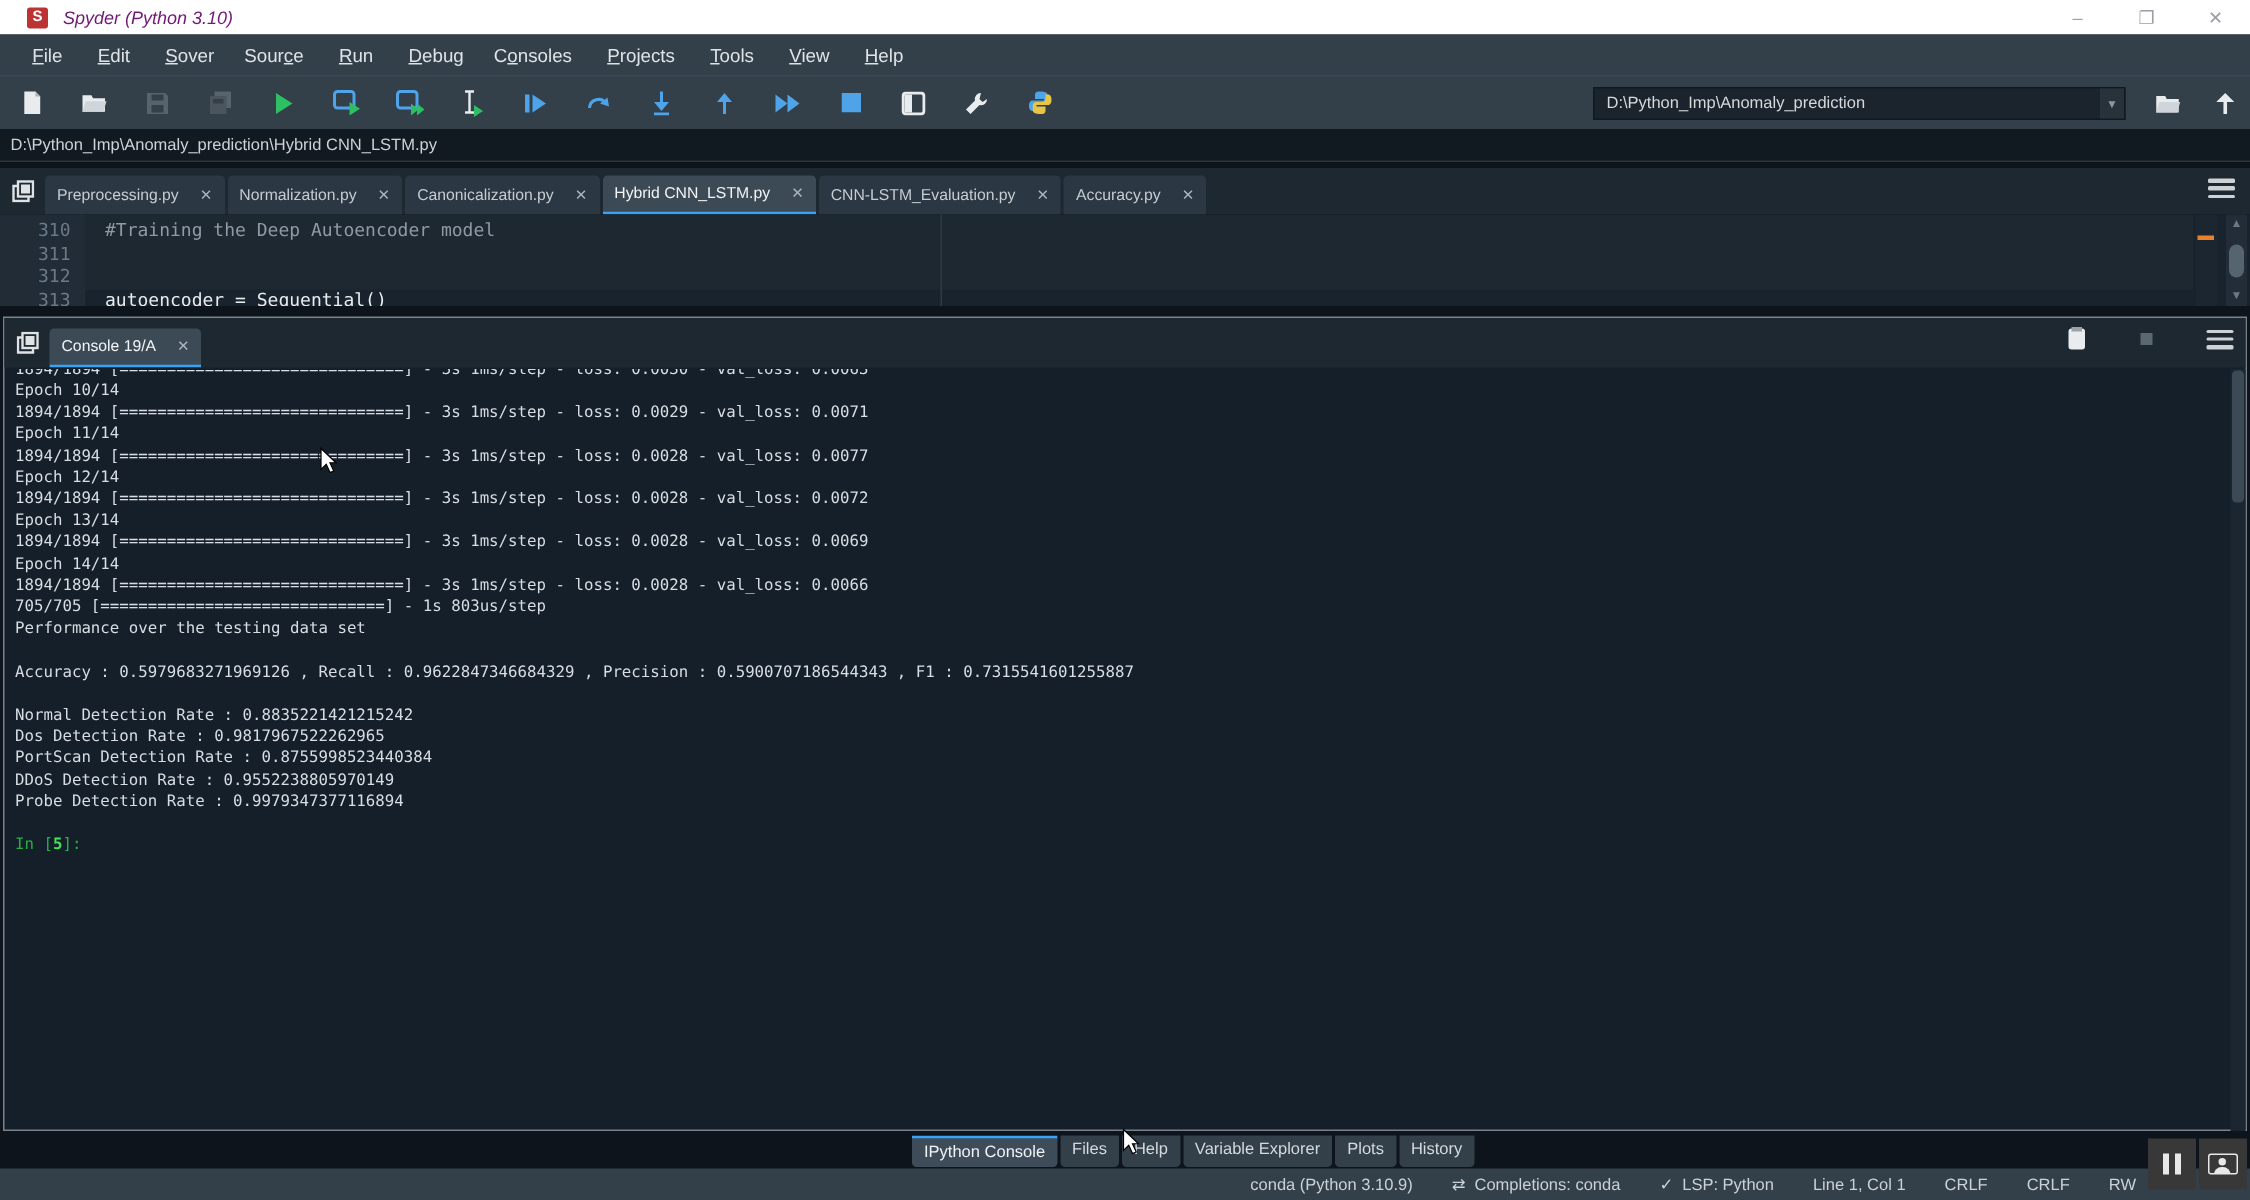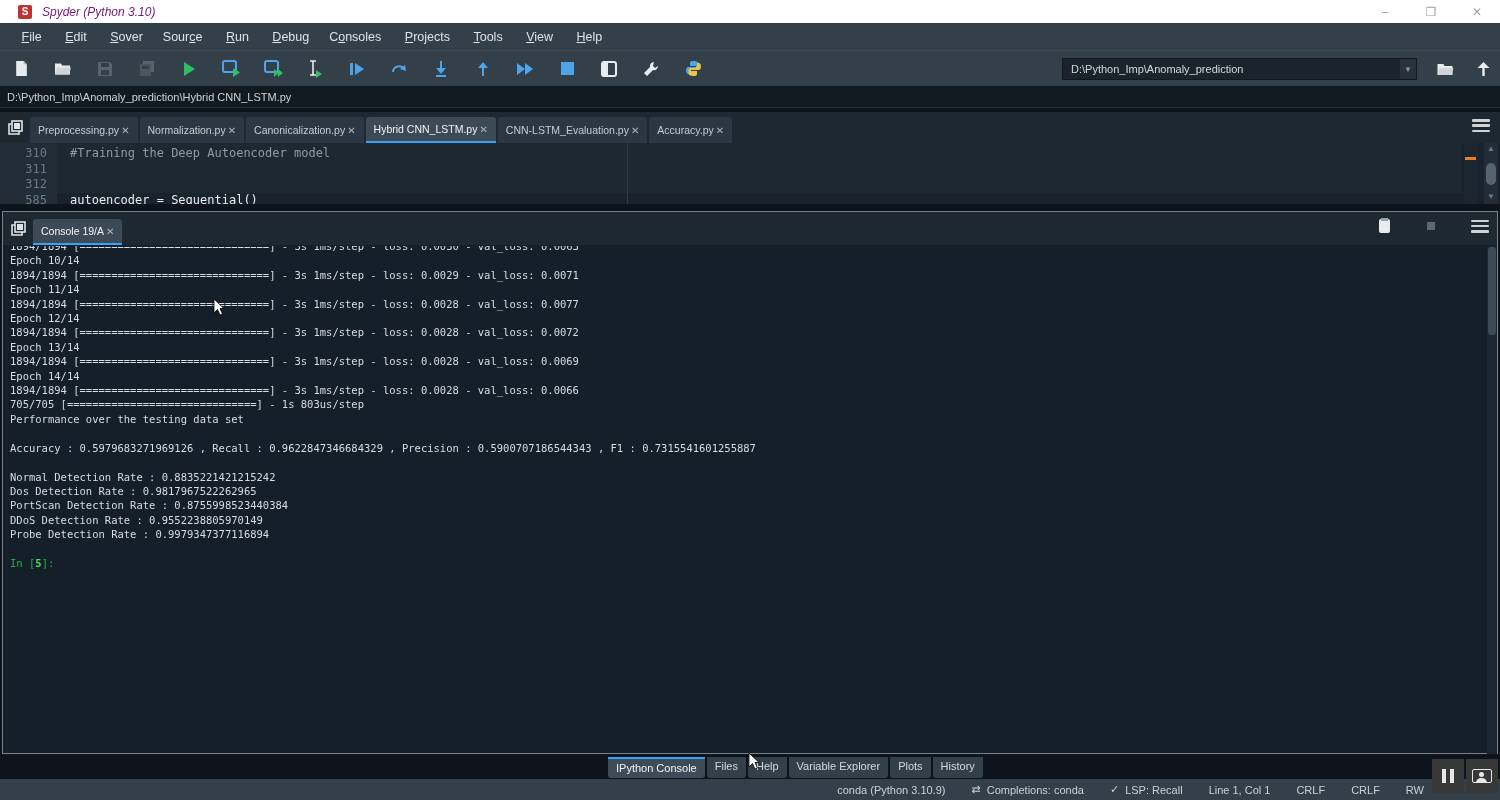--- a/index.html
+++ b/index.html
@@ -36,21 +36,21 @@
   
   #crumbbar { left:0; top:86px; width:1500px; height:22px; background:#121a21;
     display:flex; align-items:center; border-bottom:1px solid #2a343d;}
   #crumb { color:#cdd2d6; font-size:11px; padding-left:7px; }
 
   
   #edit-tabbar { left:0; top:112px; width:1500px; height:31px; background:#1d2831;
     display:flex; align-items:flex-end; }
   .browse-btn { width:30px; height:28px; display:flex; align-items:center; justify-content:center; align-self:center;}
   .ftab { height:26px; margin-right:2px; padding:0 8px; background:#2b3742;
-    display:flex; align-items:center; gap:2px; border-radius:3px 3px 0 0;
+    display:flex; align-items:center; gap:14px; border-radius:3px 3px 0 0;
     color:#c6ccd1; font-size:10.5px; white-space:nowrap; }
   .ftab .x { color:#aeb6bc; font-size:10px; }
   .ftab.active { background:#3c4a56; color:#f2f4f5; border-bottom:2px solid #36a3f7; }
   .hamburger { width:18px; height:13px; display:flex; flex-direction:column; justify-content:space-between; }
   .hamburger i { height:2.5px; background:#cdd2d6; border-radius:1px; }
   #edit-hamburger { position:absolute; right:10px; top:119px; }
 
   #editor { left:0; top:143px; width:1500px; height:61px; background:#19232d; overflow:hidden; }
   #gutter { position:absolute; left:0; top:0; width:57px; height:100%; background:#212c36; }
   .eline { display:flex; height:15.7px; font-family:"DejaVu Sans Mono", monospace; font-size:12px; }
@@ -336,21 +336,21 @@
           <span class="lnum">311</span>
           <span class="lcode">&nbsp;</span>
         </div>
 
         <div class="eline">
           <span class="lnum">312</span>
           <span class="lcode">&nbsp;</span>
         </div>
 
         <div class="eline">
-          <span class="lnum">585</span>
+          <span class="lnum">313</span>
           <span class="lcode">autoencoder = Sequential()</span>
         </div>
       </div>
     <div id="scrollflag"></div>
     <div id="warn-marker"></div>
     <div id="ed-scrollbar">
       <div class="sb-arrow">▲</div>
       <div id="ed-thumb"></div>
       <div class="sb-arrow" style="margin-top:6px;">▼</div>
     </div>
@@ -430,21 +430,21 @@
     </div>
 
   <div class="abs" id="statusbar">
     <div class="sb-item">conda (Python 3.10.9)</div>
     <div class="sb-item">
         <span>⇄</span>
         <span>Completions: conda</span>
       </div>
     <div class="sb-item">
         <span>✓</span>
-        <span>LSP: Recall</span>
+        <span>LSP: Python</span>
       </div>
     <div class="sb-item">Line 1, Col 1</div>
     <div class="sb-item">CRLF</div>
     <div class="sb-item">CRLF</div>
     <div class="sb-item">RW</div>
   </div>
 
   <div class="abs" id="overlay-btns">
     <div class="obtn">
         <span class="pause-i">

